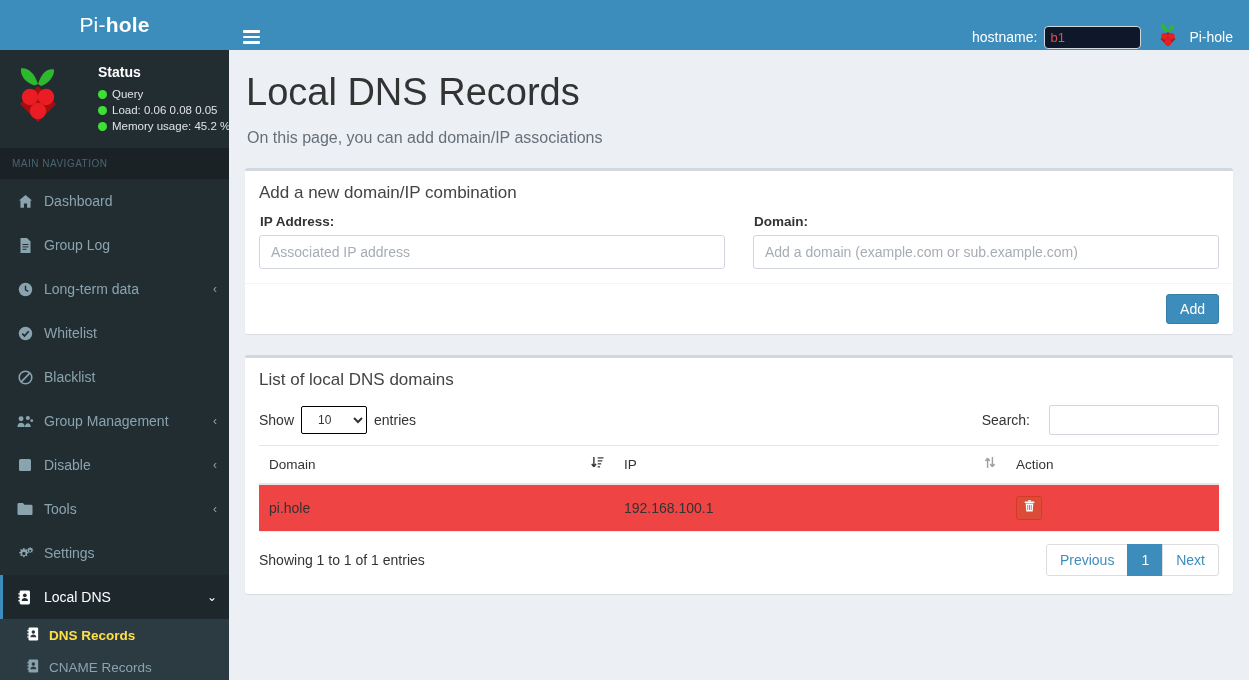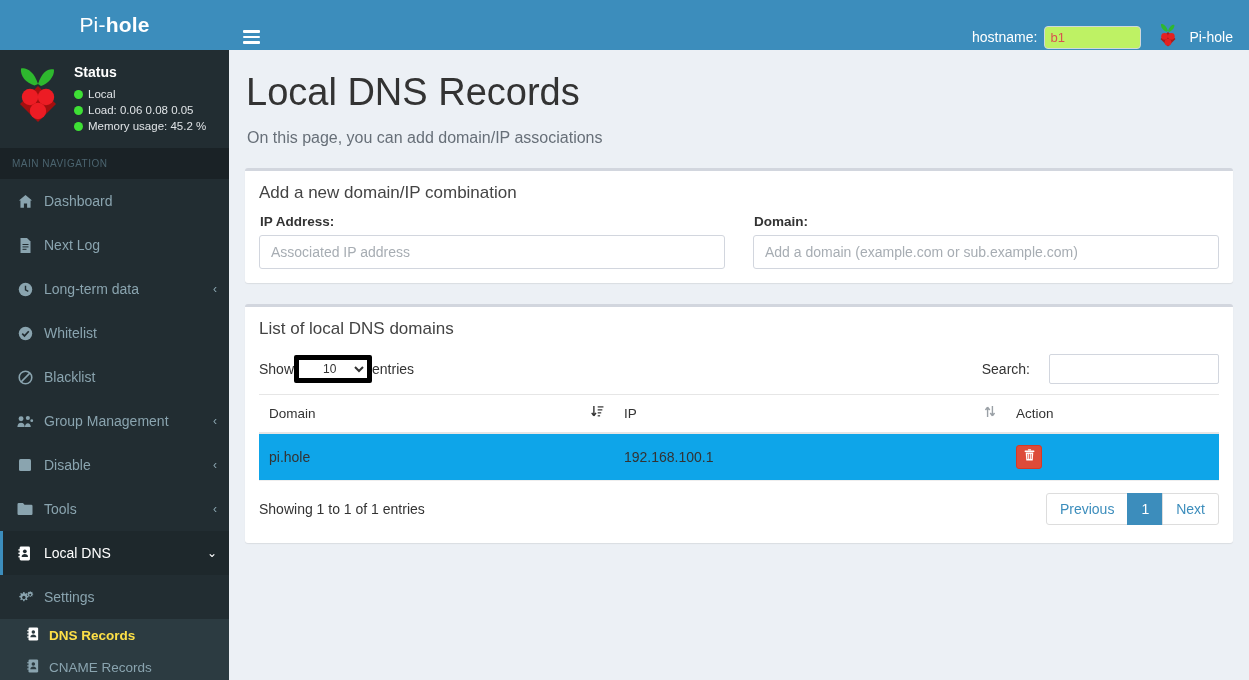--- a/index.html
+++ b/index.html
@@ -34,37 +34,37 @@
     align-items: center; justify-content: center; gap: 3px; cursor: pointer;
   }
   .hamburger span { display: block; width: 17px; height: 2.5px; background: #fff; border-radius: 1px;}
   .nav-right {
     margin-left: auto; display: flex; align-items: center; gap: 14px;
     height: 50px;
   }
   .hostname-wrap { display: flex; align-items: center; gap: 7px; color: #fff; font-size: 14px; }
   .hostname-input {
     width: 97px; height: 23px; border-radius: 4px; border: 1px solid #cfd8dc;
-    background: #bef264; color: #d9534f; font-size: 13px;
+    background: #0f172a; color: #d9534f; font-size: 13px;
     padding: 0 5px; font-family: "Liberation Sans", sans-serif;
     outline: none;
   }
   .nav-user { display: flex; align-items: center; gap: 8px; color: #fff; font-size: 14px; padding-right: 2px; }
 
   
   .sidebar {
     position: absolute; left: 0; top: 50px; width: 229px; bottom: 0;
     background: #222d32; overflow: hidden;
   }
   .sb-status {
     display: flex; gap: 10px; padding: 12px 10px 14px 12px;
     background: #222d32;
   }
   .sb-status .logo { width: 52px; min-width: 52px; height: 64px; }
-  .sb-status .info { padding-top: 2px; }
+  .sb-status .info { padding-top: 2px; margin-left: 24px; }
   .sb-status .info h4 { margin: 0 0 6px 0; color: #fff; font-size: 14px; font-weight: 700; }
   .sb-status .line {
     display: flex; align-items: center; gap: 5px;
     color: #dfe3e6; font-size: 11.5px; line-height: 16px; white-space: nowrap;
   }
   .dot { width: 9px; height: 9px; border-radius: 50%; background: #3ee035; display: inline-block; }
   .sb-head {
     color: #4b646f; font-size: 10px; letter-spacing: .5px;
     padding: 10px 14px 10px 12px; background: #1a2226;
   }
@@ -123,24 +123,24 @@
   .form-input::placeholder { color: #a7adb3; }
 
   .btn-primary {
     background: #3c8dbc; border: 1px solid #367fa9; color: #fff;
     font-size: 14px; padding: 6px 13px; border-radius: 3px; cursor: pointer;
     font-family: "Liberation Sans", sans-serif;
   }
 
   
   .tbl-controls { display: flex; align-items: center; padding: 4px 0 10px 0; }
-  .len-wrap { display: flex; align-items: center; font-size: 14px; color: #333; }
+  .len-wrap { display: flex; align-items: center; gap: 7px; font-size: 14px; color: #333; }
   .len-select {
-    height: 28px; width: 78px; border: 5px solid #000000; border-radius: 2px;
-    background: #fff; font-size: 12px; color: #333; padding-left: 20px;
+    height: 28px; width: 66px; border: 1px solid #000000; border-radius: 2px;
+    background: #fff; font-size: 12px; color: #333; padding-left: 12px;
     font-family: "Liberation Sans", sans-serif;
   }
   .search-wrap { margin-left: auto; display: flex; align-items: center; gap: 19px; font-size: 14px; color: #333;}
   .search-input {
     width: 170px; height: 30px; border: 1px solid #d2d6de; border-radius: 2px;
     padding: 0 8px; font-size: 13px; outline: none;
     font-family: "Liberation Sans", sans-serif;
   }
 
   table.dns-table { width: 100%; border-collapse: collapse; }
@@ -148,21 +148,21 @@
     text-align: left; font-size: 13.5px; color: #333; font-weight: 400;
     border-top: 1px solid #e6e6e6; border-bottom: 2px solid #e6e6e6;
     padding: 11px 10px; position: relative;
   }
   table.dns-table thead th.sortable { cursor: pointer; }
   table.dns-table thead th .sorticon {
     position: absolute; right: 10px; top: 50%; transform: translateY(-50%);
   }
   table.dns-table tbody td {
     font-size: 14px; color: #333; padding: 11px 10px;
-    background: #0ea5e9; border-bottom: 1px solid #eee;
+    background: #ef4444; border-bottom: 1px solid #eee;
   }
   .col-domain { width: 355px; }
   .col-ip { width: 392px; }
   .btn-delete {
     width: 26px; height: 24px; background: #dd4b39; border: 1px solid #d73925;
     border-radius: 3px; color: #fff; display: inline-flex;
     align-items: center; justify-content: center; cursor: pointer; padding: 0;
   }
 
   .tbl-footer { display: flex; align-items: center; padding: 12px 0 8px 0; }
@@ -224,21 +224,21 @@
           <path d="M26 24 L44 42 L26 60 L8 42 Z" fill="#a30f0f"></path>
           <circle cx="18" cy="35" r="8.2" fill="#ec1c24"></circle>
           <circle cx="34" cy="35" r="8.2" fill="#ec1c24"></circle>
           <circle cx="26" cy="49" r="8.2" fill="#ec1c24"></circle>
         </svg>
       </div>
       <div class="info">
         <h4>Status</h4>
         <div class="line">
           <span class="dot"></span>
-          <span>Local</span>
+          <span>Query</span>
         </div>
         <div class="line">
           <span class="dot"></span>
           <span>Load:  0.06  0.08  0.05</span>
         </div>
         <div class="line">
           <span class="dot"></span>
           <span>Memory usage:  45.2 %</span>
         </div>
       </div>
@@ -258,21 +258,21 @@
 
     <div class="sb-item">
       <span class="ic">
         <svg width="13" height="15" viewBox="0 0 12 15" fill="#8aa4af">
             <path d="M1 0 h6.5 L11 3.5 V15 H1 Z"></path>
             <rect x="3" y="6" width="6" height="1" fill="#222d32"></rect>
             <rect x="3" y="8.4" width="6" height="1" fill="#222d32"></rect>
             <rect x="3" y="10.8" width="4" height="1" fill="#222d32"></rect>
           </svg>
       </span>
-      <span class="lbl">Next Log</span>
+      <span class="lbl">Group Log</span>
       <span class="ang"></span>
     </div>
 
     <div class="sb-item">
       <span class="ic">
         <svg width="15" height="15" viewBox="0 0 16 16">
             <circle cx="8" cy="8" r="7.2" fill="#8aa4af"></circle>
             <path d="M8 4 V8.4 L11 10" stroke="#222d32" stroke-width="1.5" fill="none"></path>
           </svg>
       </span>
@@ -327,48 +327,48 @@
     </div>
 
     <div class="sb-item">
       <span class="ic">
         <svg width="16" height="14" viewBox="0 0 16 14" fill="#8aa4af">
             <path d="M0.5 2.2 a1.2 1.2 0 0 1 1.2-1.2 H6 l1.5 1.8 H14.3 a1.2 1.2 0 0 1 1.2 1.2 V11.7 a1.2 1.2 0 0 1-1.2 1.2 H1.7 A1.2 1.2 0 0 1 .5 11.7 Z"></path>
           </svg>
       </span>
       <span class="lbl">Tools</span>
       <span class="ang">‹</span>
+    </div>
+
+    <div class="sb-item">
+      <span class="ic">
+        <svg width="17" height="15" viewBox="0 0 18 16" fill="#8aa4af">
+          <path d="M6.6 2.2 l1.3 0 .25 1.3 1 .42 1.1-.75 .92 .92 -.75 1.1 .42 1 1.3 .25 0 1.3 -1.3 .25 -.42 1 .75 1.1 -.92 .92 -1.1-.75 -1 .42 -.25 1.3 -1.3 0 -.25-1.3 -1-.42 -1.1 .75 -.92-.92 .75-1.1 -.42-1 -1.3-.25 0-1.3 1.3-.25 .42-1 -.75-1.1 .92-.92 1.1 .75 1-.42 Z"></path>
+          <circle cx="7.25" cy="8" r="1.8" fill="#222d32"></circle>
+          <path d="M13.6 1.2 l.85 0 .16 .85 .65 .27 .72-.49 .6 .6 -.49 .72 .27 .65 .85 .16 0 .85 -.85 .16 -.27 .65 .49 .72 -.6 .6 -.72-.49 -.65 .27 -.16 .85 -.85 0 -.16-.85 -.65-.27 -.72 .49 -.6-.6 .49-.72 -.27-.65 -.85-.16 0-.85 .85-.16 .27-.65 -.49-.72 .6-.6 .72 .49 .65-.27 Z"></path>
+          <circle cx="14.02" cy="4.97" r="1.1" fill="#222d32"></circle>
+        </svg>
+      </span>
+      <span class="lbl">Settings</span>
+      <span class="ang"></span>
     </div>
 
     <div class="sb-item active">
       <span class="ic">
         <svg width="14" height="15" viewBox="0 0 14 16">
             <rect x="1.3" y="0.6" width="11" height="14.8" rx="1.5" fill="#ffffff"></rect>
             <circle cx="6.8" cy="5.6" r="2" fill="#222d32"></circle>
             <path d="M3.4 11.6 c0-2 1.6-3 3.4-3 s3.4 1 3.4 3 z" fill="#222d32"></path>
             <rect x="0" y="3.4" width="1.6" height="1.6" fill="#ffffff"></rect>
             <rect x="0" y="7" width="1.6" height="1.6" fill="#ffffff"></rect>
             <rect x="0" y="10.6" width="1.6" height="1.6" fill="#ffffff"></rect>
           </svg>
       </span>
       <span class="lbl">Local DNS</span>
       <span class="ang">⌄</span>
-    </div>
-
-    <div class="sb-item">
-      <span class="ic">
-        <svg width="17" height="15" viewBox="0 0 18 16" fill="#8aa4af">
-          <path d="M6.6 2.2 l1.3 0 .25 1.3 1 .42 1.1-.75 .92 .92 -.75 1.1 .42 1 1.3 .25 0 1.3 -1.3 .25 -.42 1 .75 1.1 -.92 .92 -1.1-.75 -1 .42 -.25 1.3 -1.3 0 -.25-1.3 -1-.42 -1.1 .75 -.92-.92 .75-1.1 -.42-1 -1.3-.25 0-1.3 1.3-.25 .42-1 -.75-1.1 .92-.92 1.1 .75 1-.42 Z"></path>
-          <circle cx="7.25" cy="8" r="1.8" fill="#222d32"></circle>
-          <path d="M13.6 1.2 l.85 0 .16 .85 .65 .27 .72-.49 .6 .6 -.49 .72 .27 .65 .85 .16 0 .85 -.85 .16 -.27 .65 .49 .72 -.6 .6 -.72-.49 -.65 .27 -.16 .85 -.85 0 -.16-.85 -.65-.27 -.72 .49 -.6-.6 .49-.72 -.27-.65 -.85-.16 0-.85 .85-.16 .27-.65 -.49-.72 .6-.6 .72 .49 .65-.27 Z"></path>
-          <circle cx="14.02" cy="4.97" r="1.1" fill="#222d32"></circle>
-        </svg>
-      </span>
-      <span class="lbl">Settings</span>
-      <span class="ang"></span>
     </div>
 
     <div class="sb-sub">
       <div class="sb-subitem active">
         <span class="ic">
           <svg width="13" height="14" viewBox="0 0 14 16">
               <rect x="1.3" y="0.6" width="11" height="14.8" rx="1.5" fill="#ffffff"></rect>
               <circle cx="6.8" cy="5.6" r="2" fill="#2c3b41"></circle>
               <path d="M3.4 11.6 c0-2 1.6-3 3.4-3 s3.4 1 3.4 3 z" fill="#2c3b41"></path>
               <rect x="0" y="3.4" width="1.6" height="1.6" fill="#ffffff"></rect>
@@ -405,20 +405,23 @@
         <div class="form-row">
           <div class="form-col">
             <label class="form-label">IP Address:</label>
             <input class="form-input" type="text" placeholder="Associated IP address" style="">
           </div>
           <div class="form-col">
             <label class="form-label">Domain:</label>
             <input class="form-input" type="text" placeholder="Add a domain (example.com or sub.example.com)" style="">
           </div>
         </div>
+      </div>
+      <div class="box-footer">
+        <button class="btn-primary">Add</button>
       </div>
     </div>
 
     <div class="box">
       <div class="box-header">List of local DNS domains</div>
       <div class="box-body">
 
         <div class="tbl-controls">
           <div class="len-wrap">
             <span>Show</span>

